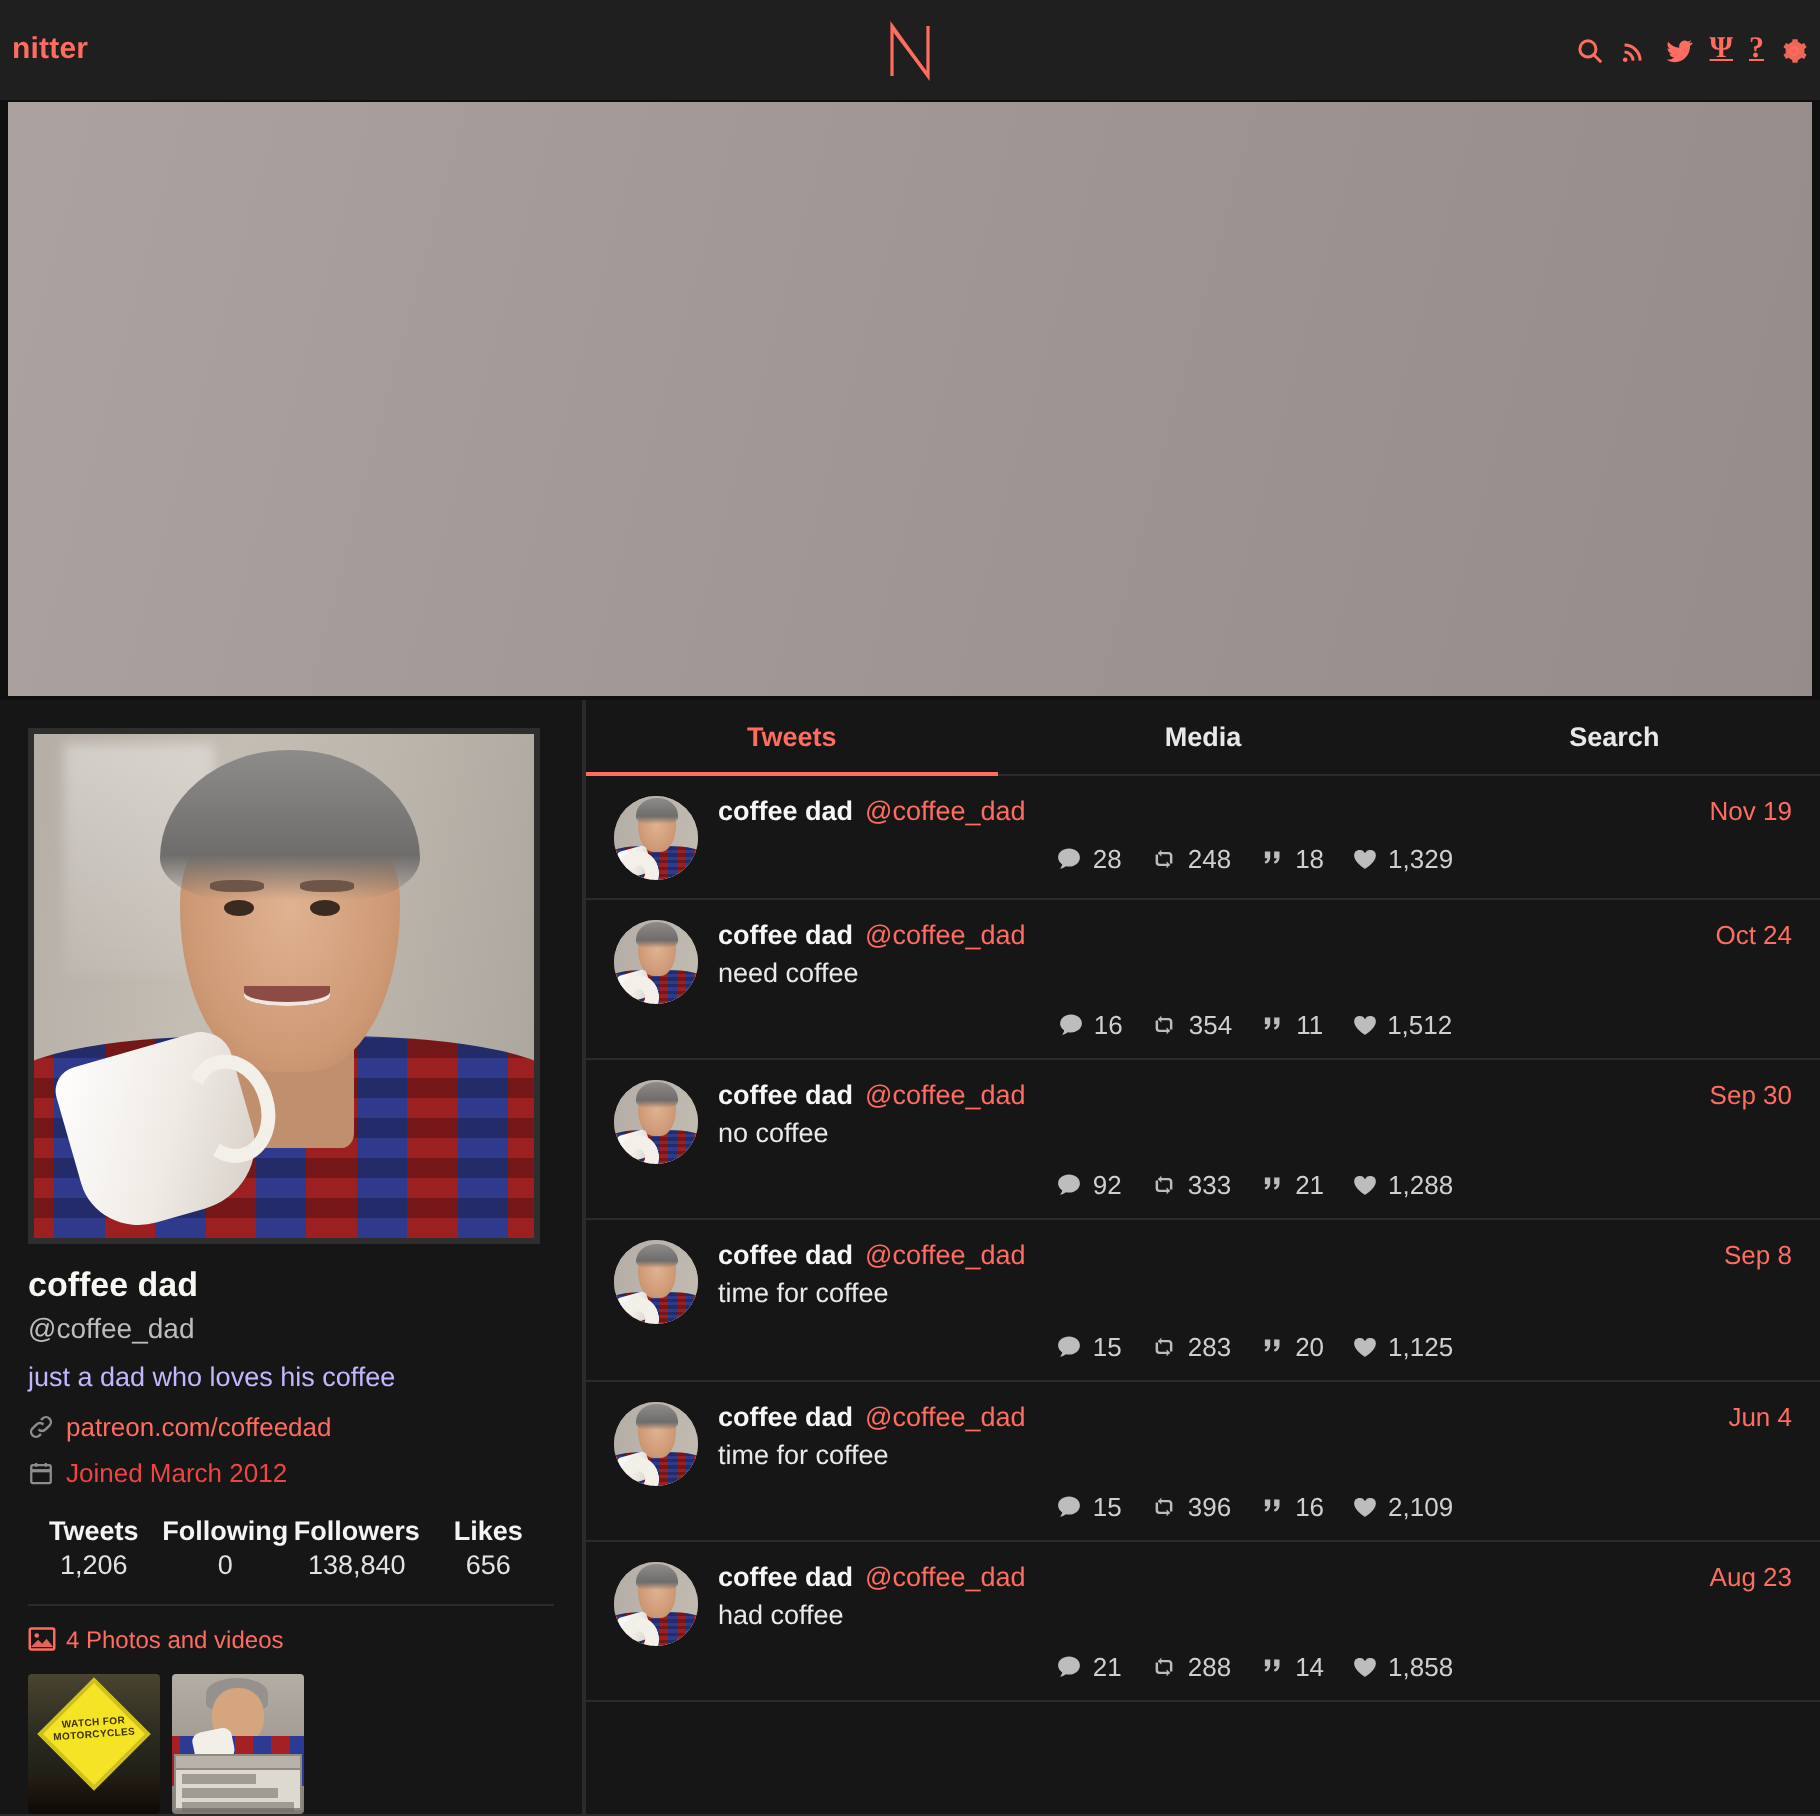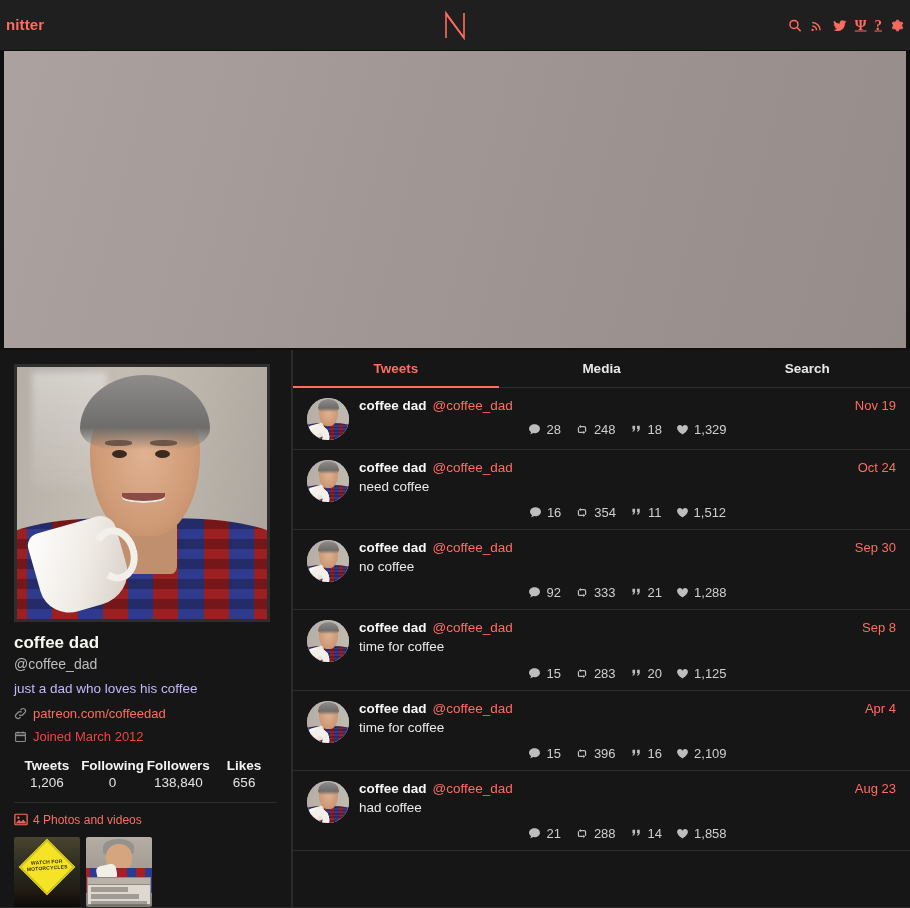--- a/index.html
+++ b/index.html
@@ -642,21 +642,21 @@
         <span class="tw-stat">
           <span class="si">
             <svg width="13" height="13" viewBox="0 0 16 16" fill="#bdbdbd">
               <path d="M8 14.1S1.3 10.3 1.3 5.9a3.5 3.5 0 016.7-1.4A3.5 3.5 0 0114.7 5.9c0 4.4-6.7 8.2-6.7 8.2z"></path>
             </svg>
           </span>
           <span>2,109</span>
         </span>
       </div>
     </div>
-    <a href="#" class="tw-date">Apr 4</a>
+    <a href="#" class="tw-date">Jun 4</a>
   </div>
 
   <div class="tweet">
     <a href="#" class="tw-avatar">
       <span class="ava-bg"></span>
       <span class="ava-shirt"></span>
       <span class="ava-face"></span>
       <span class="ava-hair"></span>
       <span class="ava-mug"></span>
     </a>

